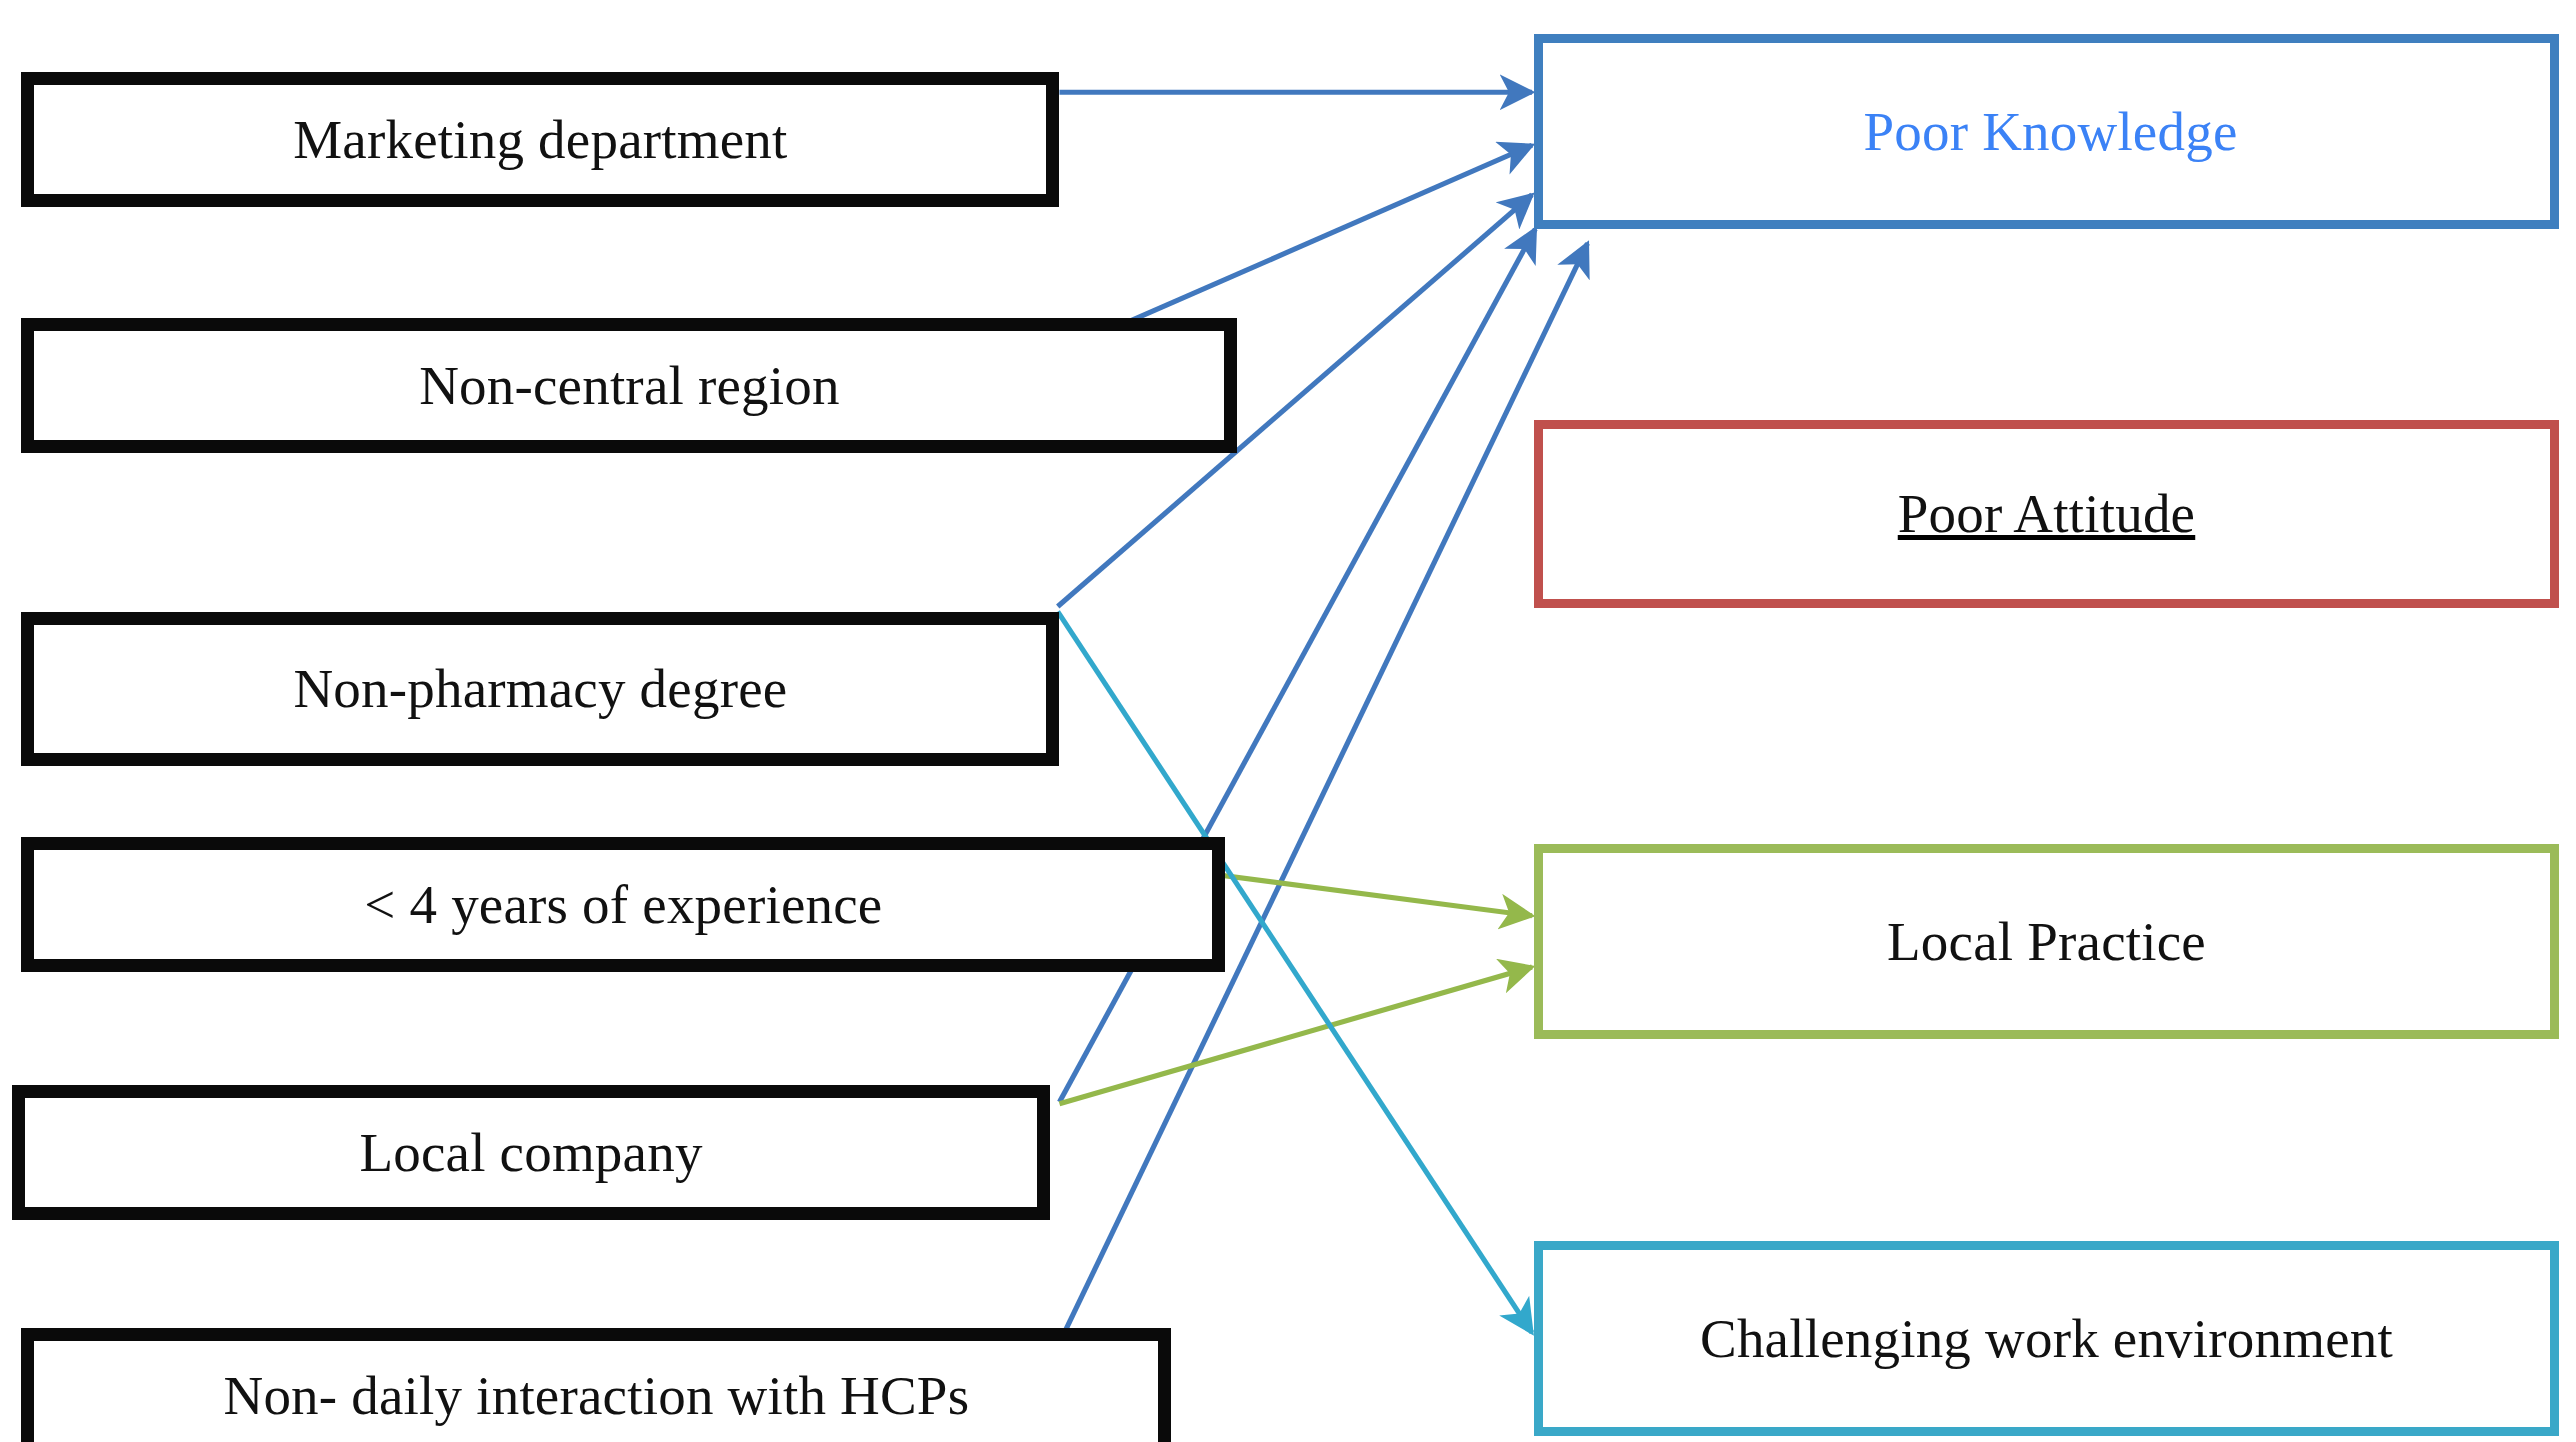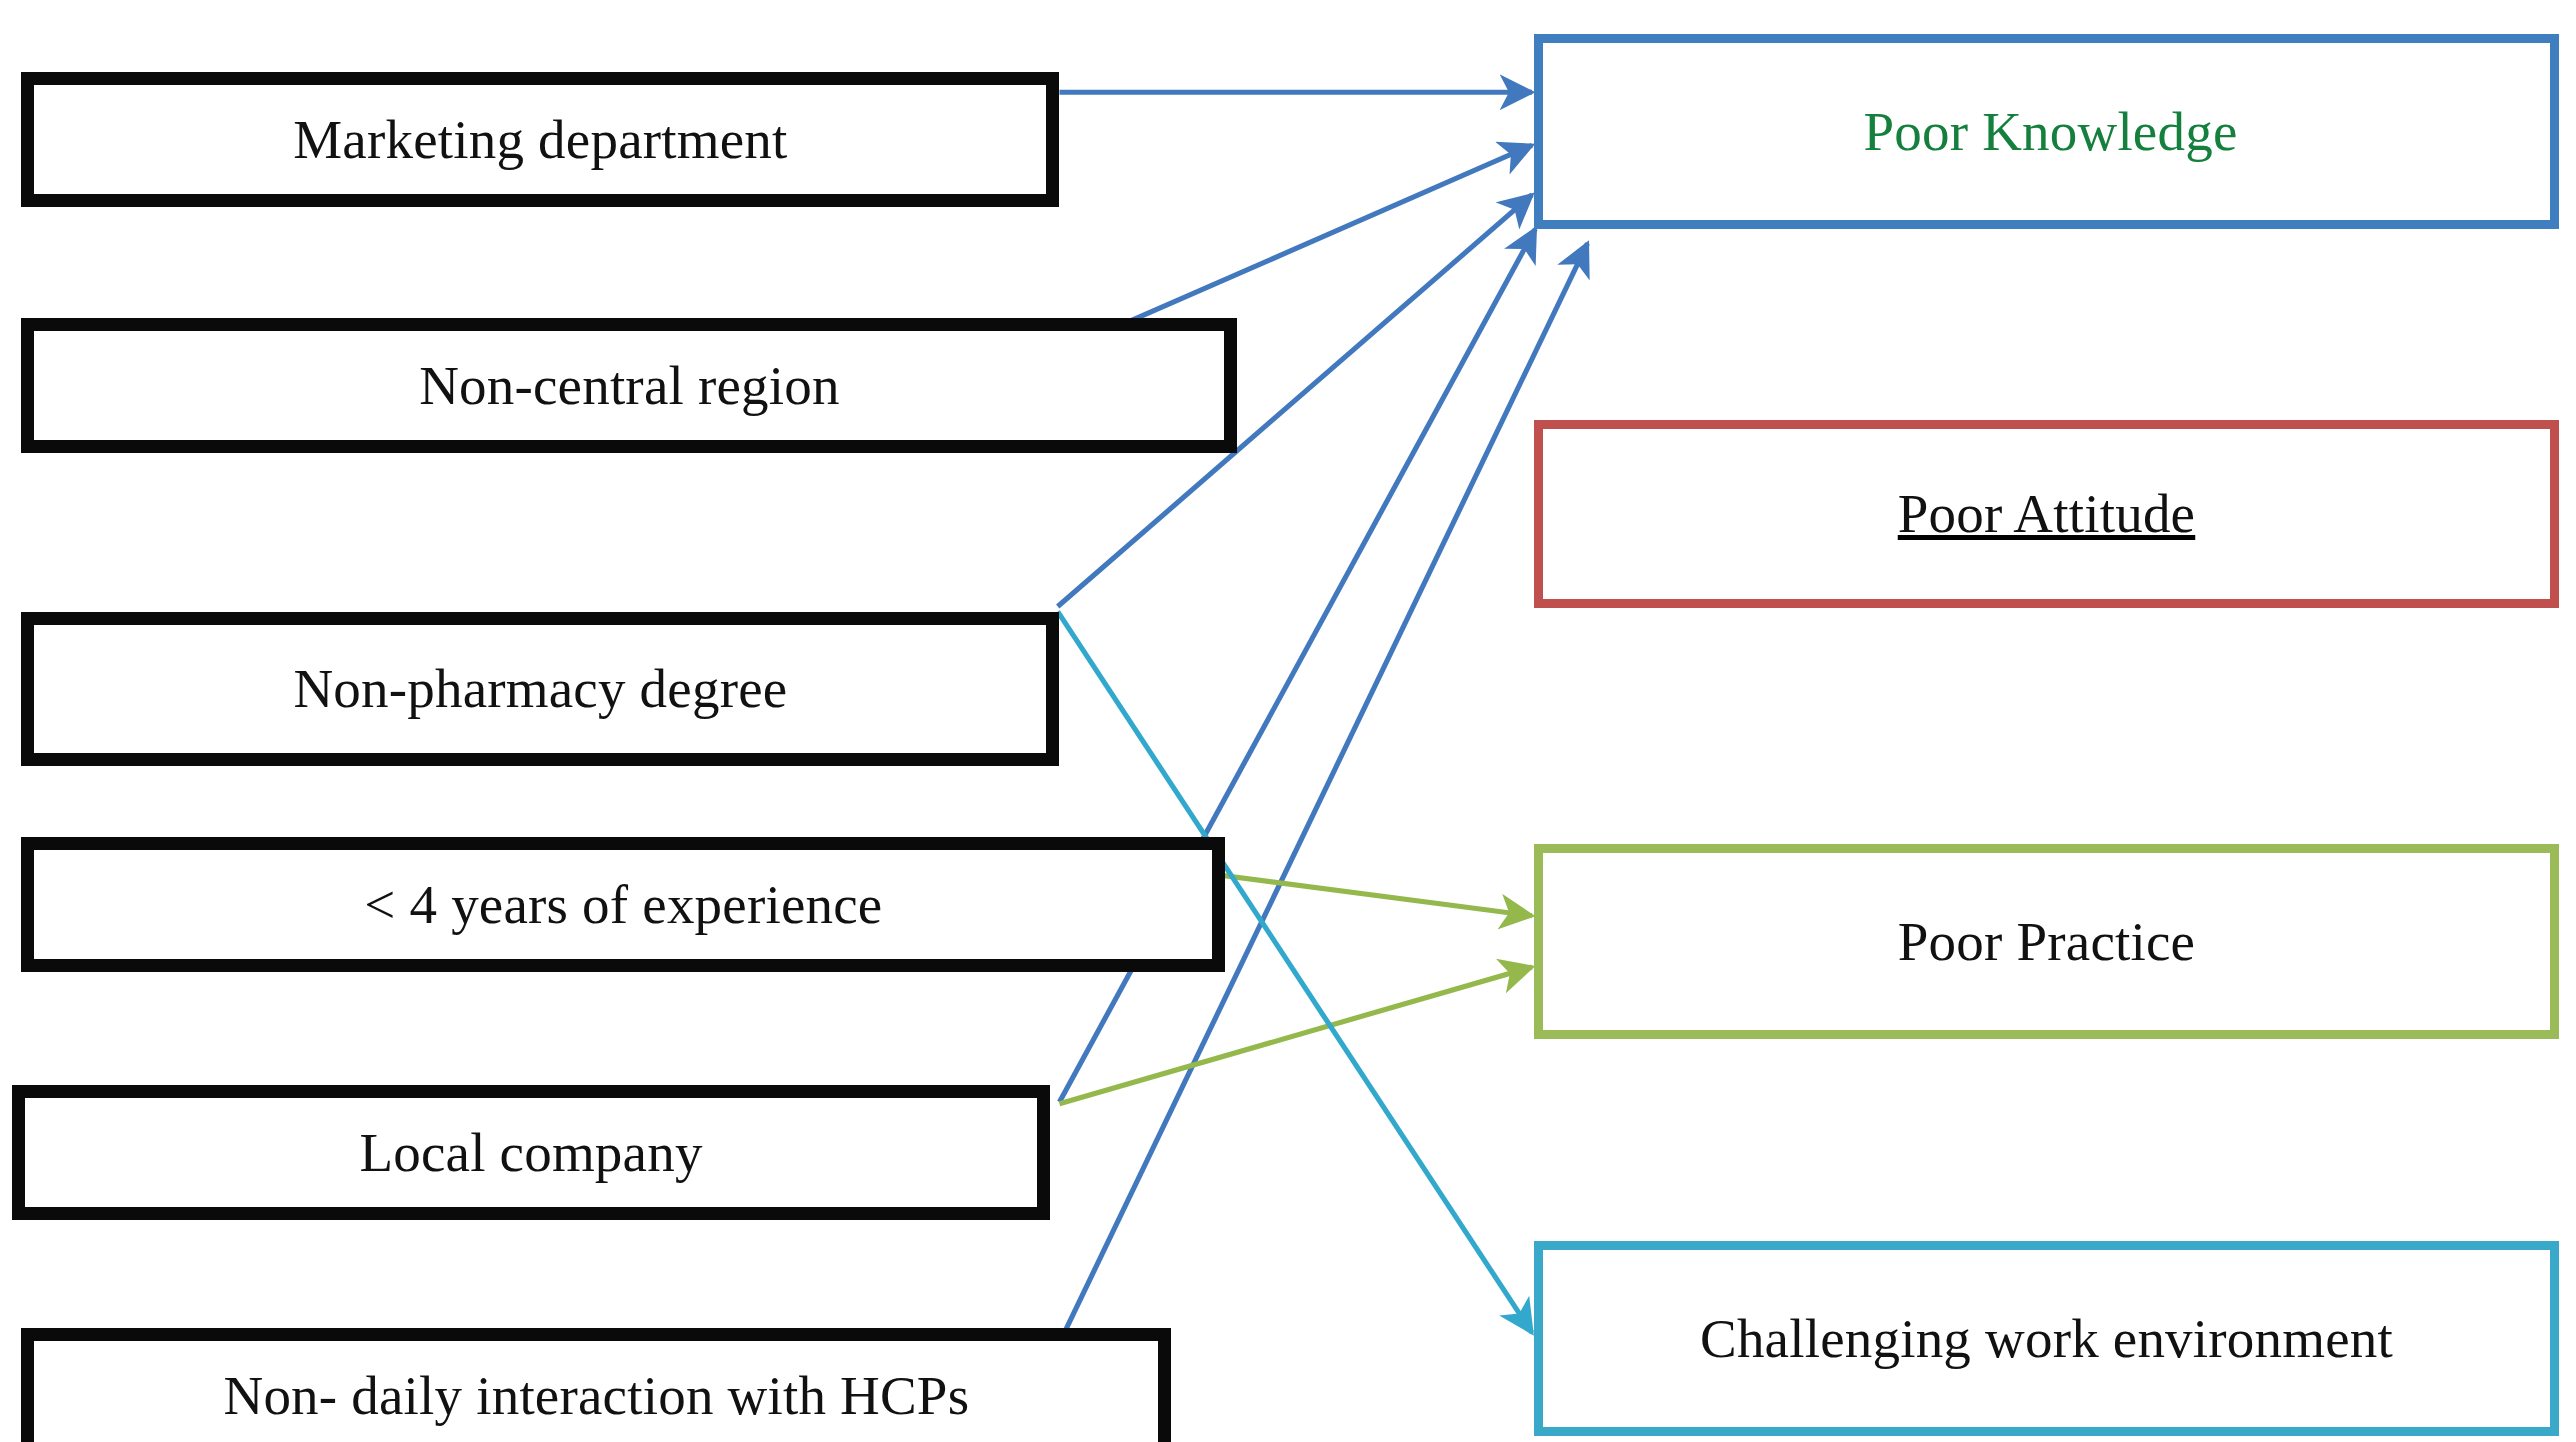--- a/index.html
+++ b/index.html
@@ -96,27 +96,27 @@
       <div class="node determinant" style="left: 21.4px; top: 801px; width: 1204px; height: 135px; border-color: rgb(10, 10, 10);">
         <span class="label" style="color: rgb(17, 17, 17);">&lt; 4 years of experience</span>
       </div>
       <div class="node determinant" style="left: 12px; top: 1049px; width: 1038px; height: 135px; border-color: rgb(10, 10, 10);">
         <span class="label" style="color: rgb(17, 17, 17);">Local company</span>
       </div>
       <div class="node determinant" style="left: 21.4px; top: 1292px; width: 1150px; height: 135px; border-color: rgb(10, 10, 10); font-family: Liberation Serif, serif;">
         <span class="label" style="color: rgb(17, 17, 17);">Non- daily interaction with HCPs</span>
       </div>
       <div class="node outcome" style="left: 1534px; top: 34px; width: 1025px; height: 195px; border-color: rgb(63, 127, 191);">
-        <span class="label" style="color: #15803d; margin-left: 8px;">Poor Knowledge</span>
+        <span class="label" style="color: #3b82f6; margin-left: 8px;">Poor Knowledge</span>
       </div>
       <div class="node outcome" style="left: 1534px; top: 420px; width: 1025px; height: 188px; border-color: rgb(192, 80, 77); text-decoration: underline;">
         <span class="label" style="color: rgb(17, 17, 17);">Poor Attitude</span>
       </div>
       <div class="node outcome" style="left: 1534px; top: 844px; width: 1025px; height: 195px; border-color: rgb(155, 187, 89);">
-        <span class="label" style="color: rgb(17, 17, 17);">Poor Practice</span>
+        <span class="label" style="color: rgb(17, 17, 17);">Local Practice</span>
       </div>
       <div class="node outcome" style="left: 1534px; top: 1241px; width: 1025px; height: 195px; border-color: rgb(58, 168, 200);">
         <span class="label" style="color: rgb(17, 17, 17);">Challenging work environment</span>
       </div>
     </div>
 
 </div>
 
 
 </body></html>

